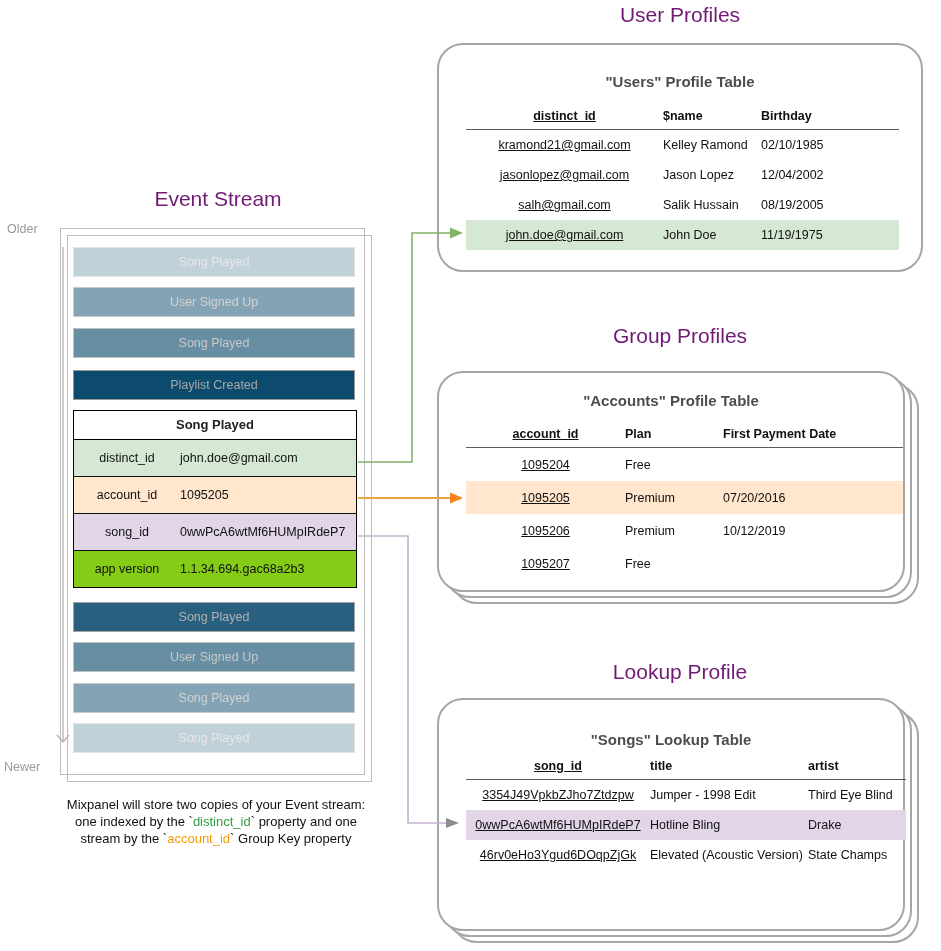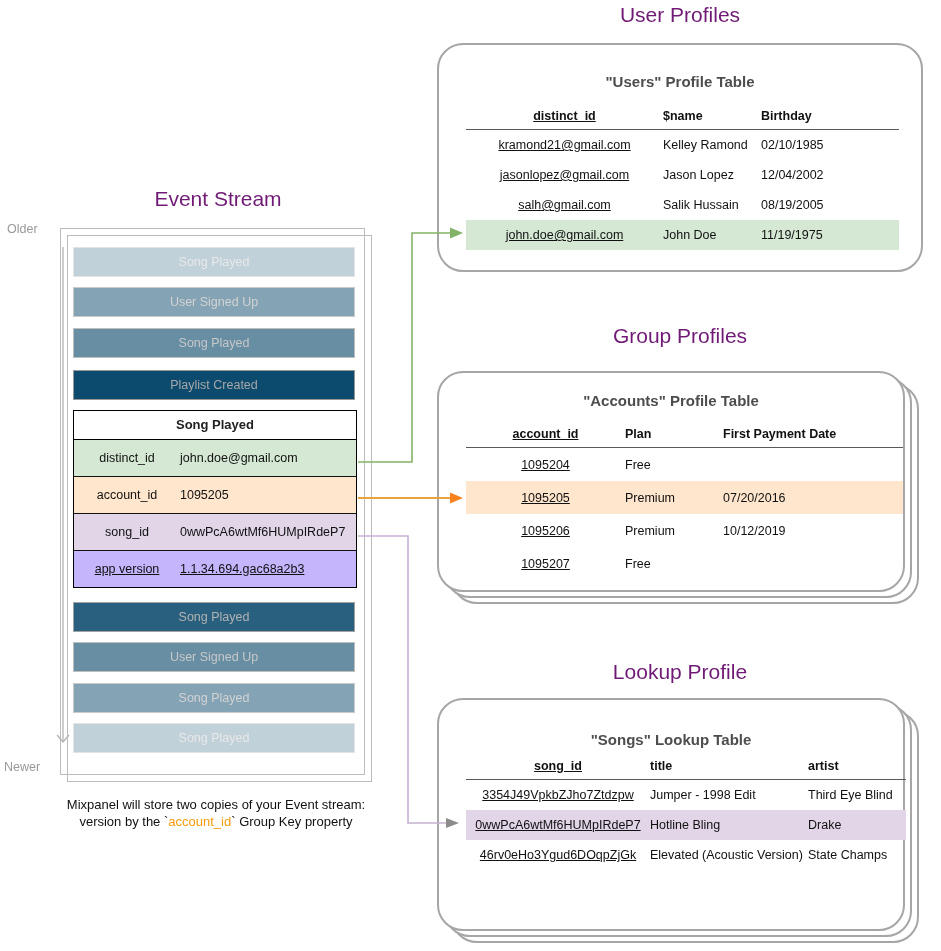--- a/index.html
+++ b/index.html
@@ -47,21 +47,21 @@
   .prop {
     display:grid; grid-template-columns:106px 1fr; align-items:center;
     height:36px; border-bottom:1px solid #111; font-size:12.5px; color:#111;
   }
   .prop:last-child { border-bottom:none; }
   .prop .pk { text-align:center; }
   .prop .pv { text-align:left; }
   .prop-green  { background:var(--green_fill); }
   .prop-orange { background:var(--orange_fill); }
   .prop-purple { background:var(--purple_fill); }
-  .prop-plain  { background:#c4b5fd;text-decoration:underline; }
+  .prop-plain  { background:#84cc16; }
 
   
   .caption {
     position:absolute; left:4px; top:796px; width:424px; text-align:center;
     font-size:13px; line-height:17px; color:#111;
   }
   .kw-green  { color:var(--caption_green); }
   .kw-orange { color:var(--caption_orange); }
 
   
@@ -153,21 +153,22 @@
     </div>
 
     <div class="ev o5" id="ev6">Song Played</div>
     <div class="ev o3" id="ev7">User Signed Up</div>
     <div class="ev o2" id="ev8">Song Played</div>
     <div class="ev o1" id="ev9">Song Played</div>
   </div>
 
   <div class="caption">
     <div><span>Mixpanel will store two copies of your Event stream:</span></div>
-    <div><span>version by the `</span><span class="kw-orange">account_id</span><span>` Group Key property</span></div>
+    <div><span>one indexed by the `</span><span class="kw-green">distinct_id</span><span>` property and one</span></div>
+    <div><span>stream by the `</span><span class="kw-orange">account_id</span><span>` Group Key property</span></div>
   </div>
 
   <div class="rbox" id="user-box">
     <div class="box-heading">"Users" Profile Table</div>
     <div class="rtable" id="users-table">
       <div class="trow thead">
         <div class="c0 u">distinct_id</div>
         <div class="c1">$name</div>
         <div class="c2">Birthday</div>
       </div>

